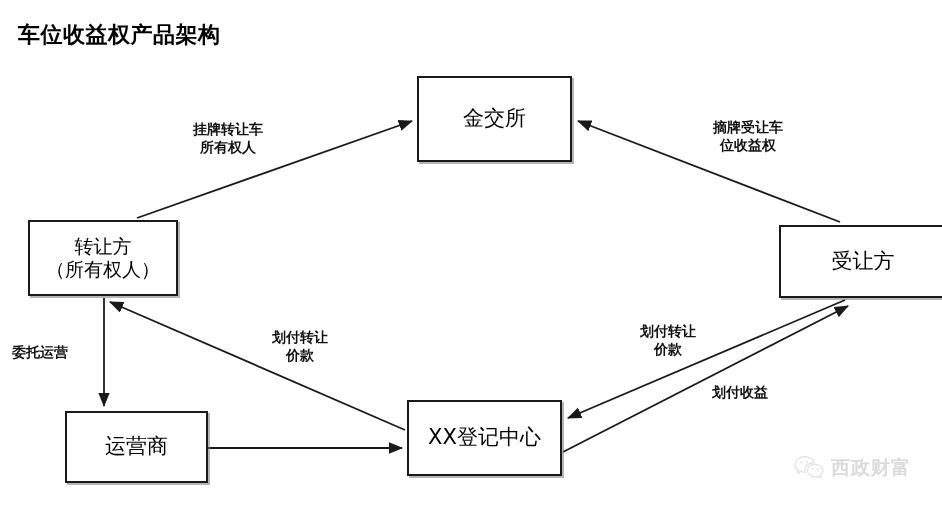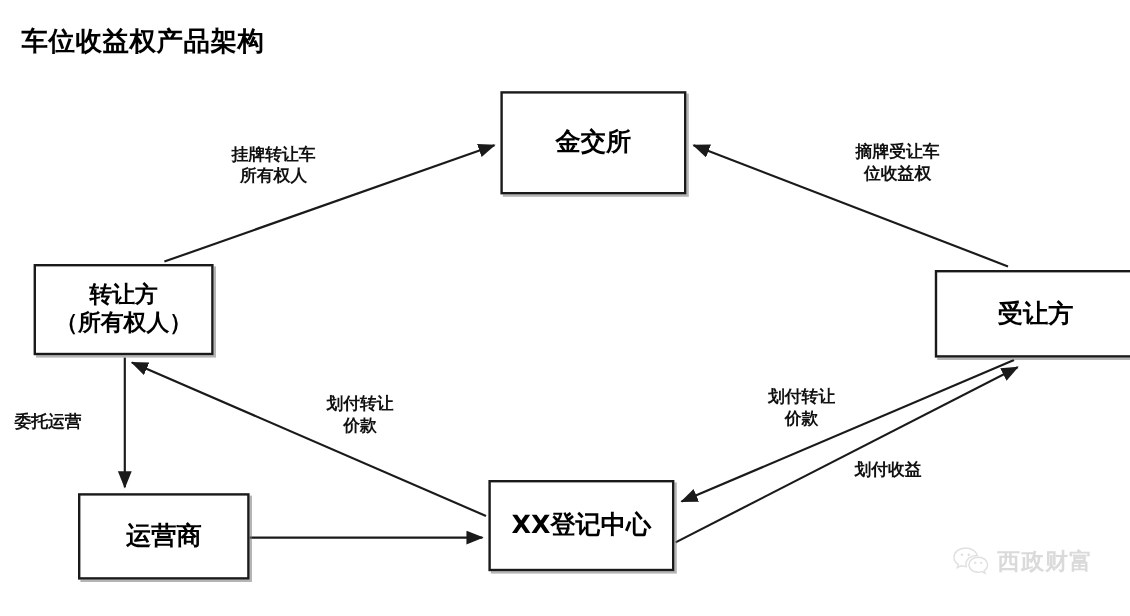--- a/index.html
+++ b/index.html
@@ -40,21 +40,21 @@
   .node {
     position: absolute;
     box-sizing: border-box;
     background: #ffffff;
     border: 2px solid #1a1a1a;
     box-shadow: 2px 2px 0 rgba(120,120,120,0.55);
     display: flex;
     align-items: center;
     justify-content: center;
     text-align: center;
-    font-weight: bold;
+    font-weight: normal;
     color: #000000;
     line-height: 1.22;
     z-index: 3;
   }
   .node .node-label {
     display: block;
     white-space: pre-line;
   }
   #node-exchange      { left: 417px; top: 76px;  width: 155px; height: 86px;  font-size: 21px; }
   #node-transferor    { left: 28px;  top: 220px; width: 150px; height: 76px;  font-size: 19px; }

